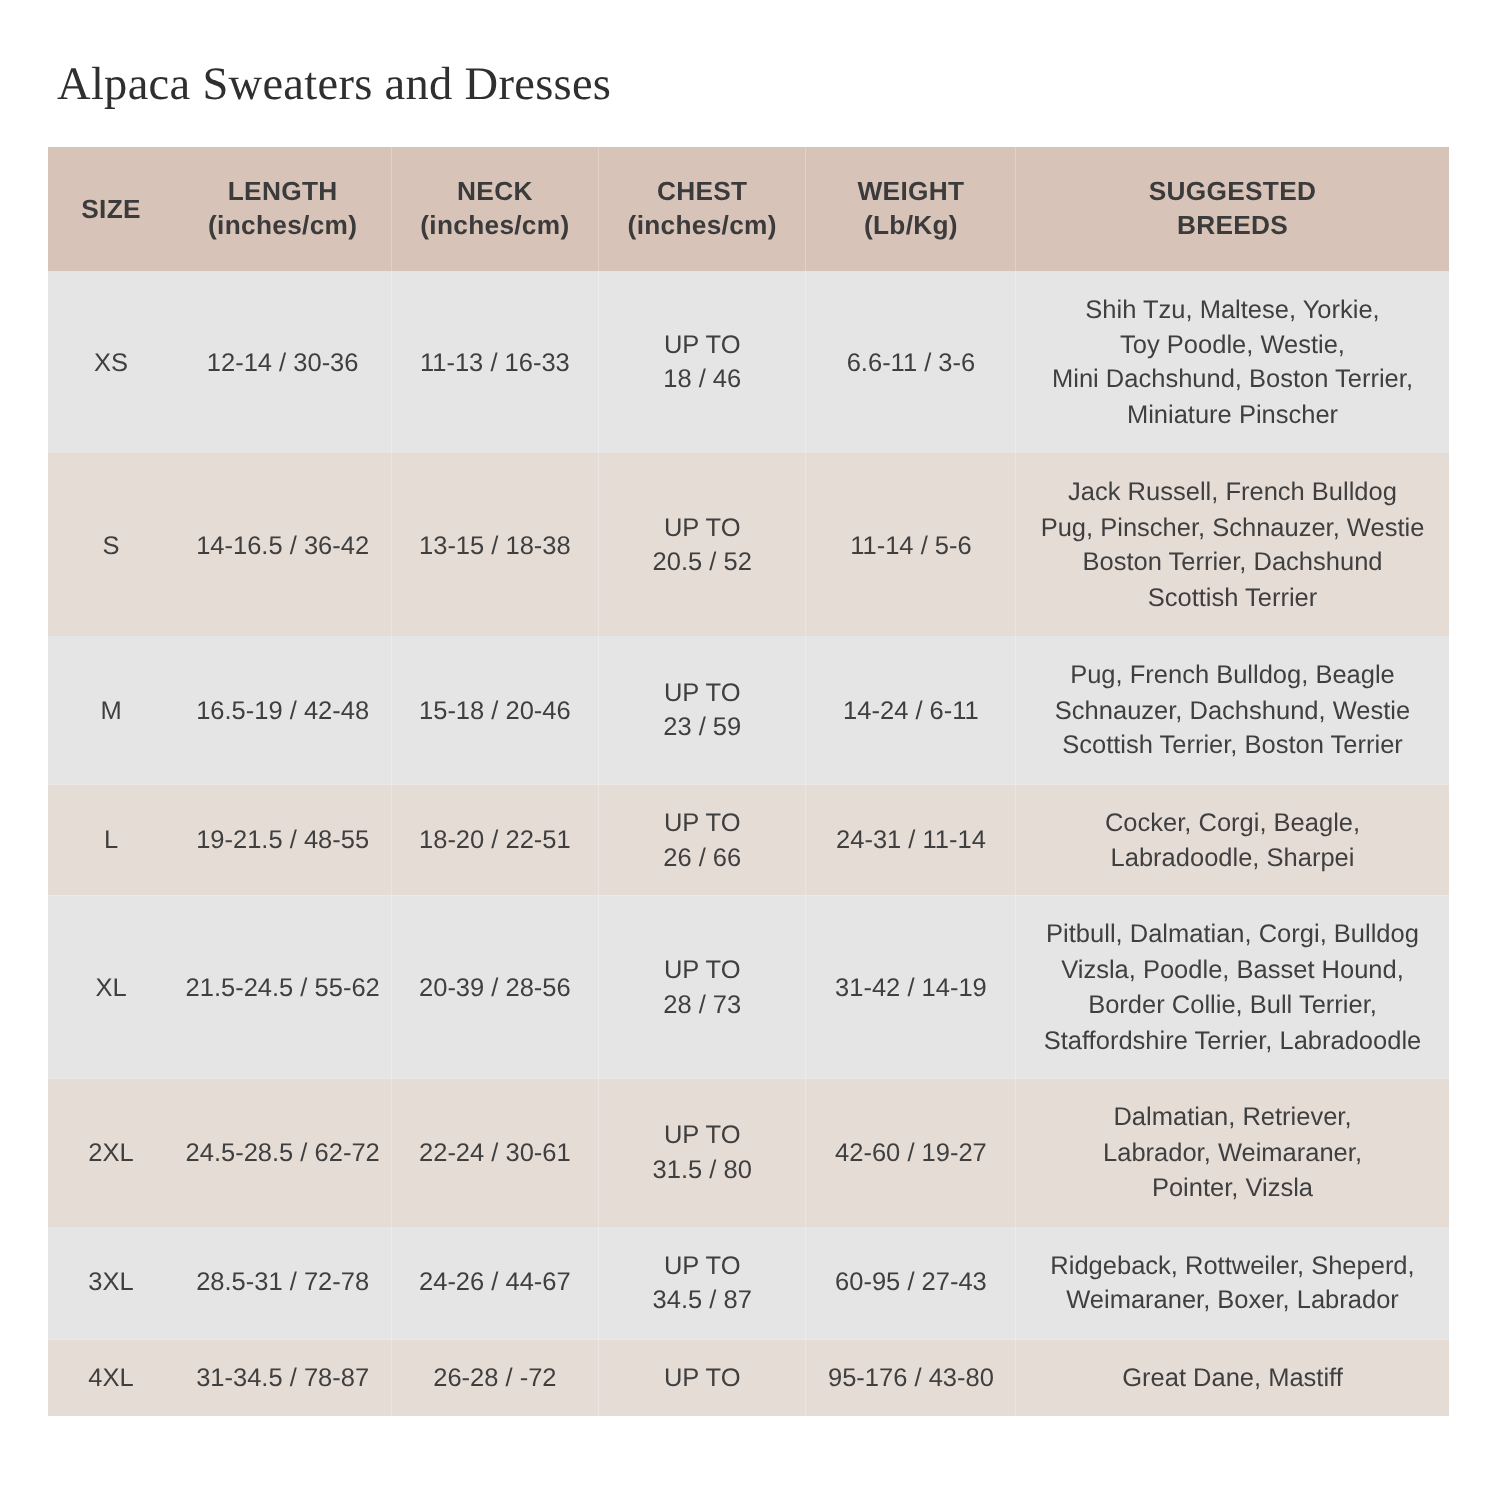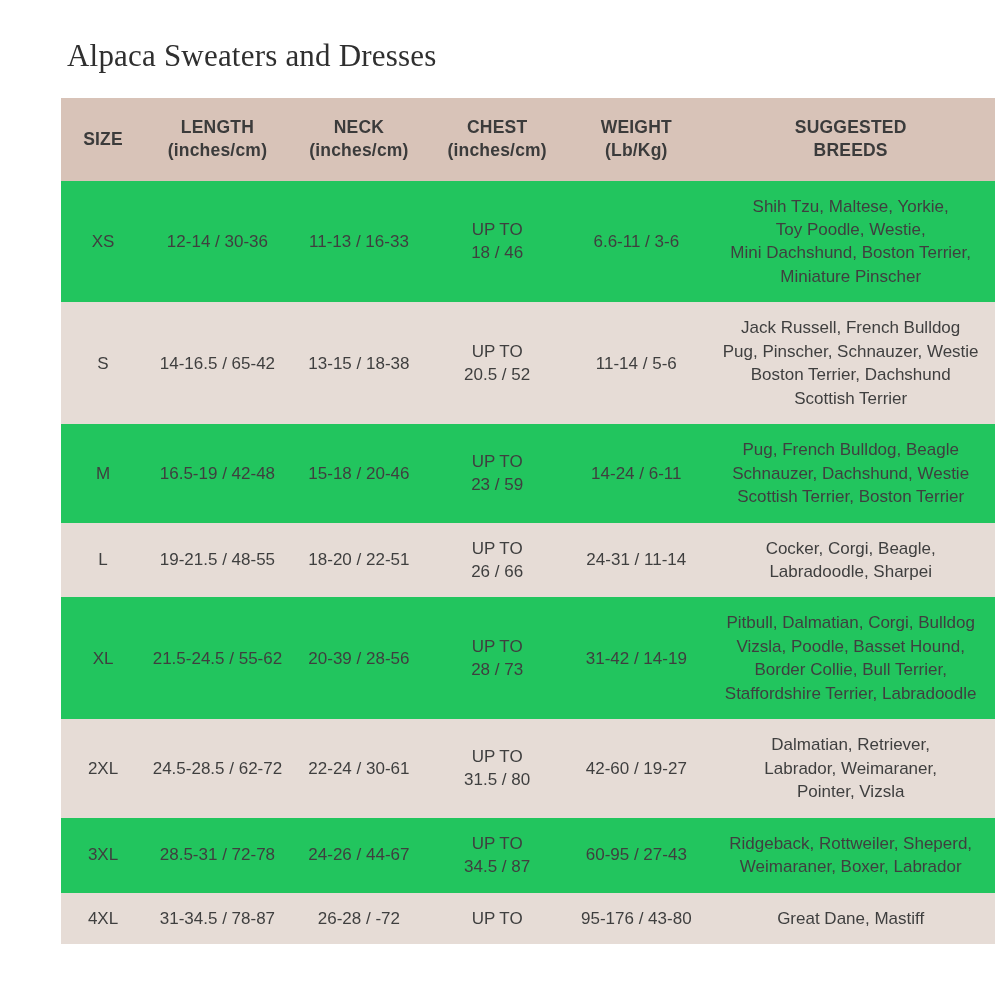--- a/index.html
+++ b/index.html
@@ -13,21 +13,20 @@
   body {
     font-family: "Liberation Sans", sans-serif;
     color: #3a3a3a;
   }
   .page {
     width: 998px;
     height: 998px;
     position: relative;
     box-sizing: border-box;
     overflow: hidden;
-    padding-left: 29px;
   }
   .title {
     font-family: "Liberation Serif", serif;
     font-size: 31px;
     font-weight: 400;
     color: #2f2f2f;
     letter-spacing: 0.2px;
     margin: 0;
     padding: 38px 0 0 38px;
   }
@@ -55,21 +54,21 @@
     font-size: 17px;
     line-height: 1.38;
     padding: 14px 6px;
     border: none;
     color: #3f3f3f;
   }
   tr.row-alt td {
     background: #e6dcd6;
   }
   tr.row-base td {
-    background: #22c55e;
+    background: #e5e5e5;
   }
   td.size-cell {
     font-size: 17px;
     color: #3f3f3f;
   }
   .col-size { width: 9.0%; }
   .col-length { width: 15.5%; }
   .col-neck { width: 14.8%; }
   .col-chest { width: 14.8%; }
   .col-weight { width: 15.0%; }
@@ -141,21 +140,21 @@
           <span class="cell-line">Shih Tzu, Maltese, Yorkie,</span>
           <span class="cell-line">Toy Poodle, Westie,</span>
           <span class="cell-line">Mini Dachshund, Boston Terrier,</span>
           <span class="cell-line">Miniature Pinscher</span>
         </td>
       </tr>
 
       <tr class="row-alt">
         <td class="size-cell">S</td>
         <td>
-          <span class="cell-line">14-16.5 / 65-42</span>
+          <span class="cell-line">14-16.5 / 36-42</span>
         </td>
         <td>
           <span class="cell-line">13-15 / 18-38</span>
         </td>
         <td>
           <span class="cell-line">UP TO</span>
           <span class="cell-line">20.5 / 52</span>
         </td>
         <td>
           <span class="cell-line">11-14 / 5-6</span>

